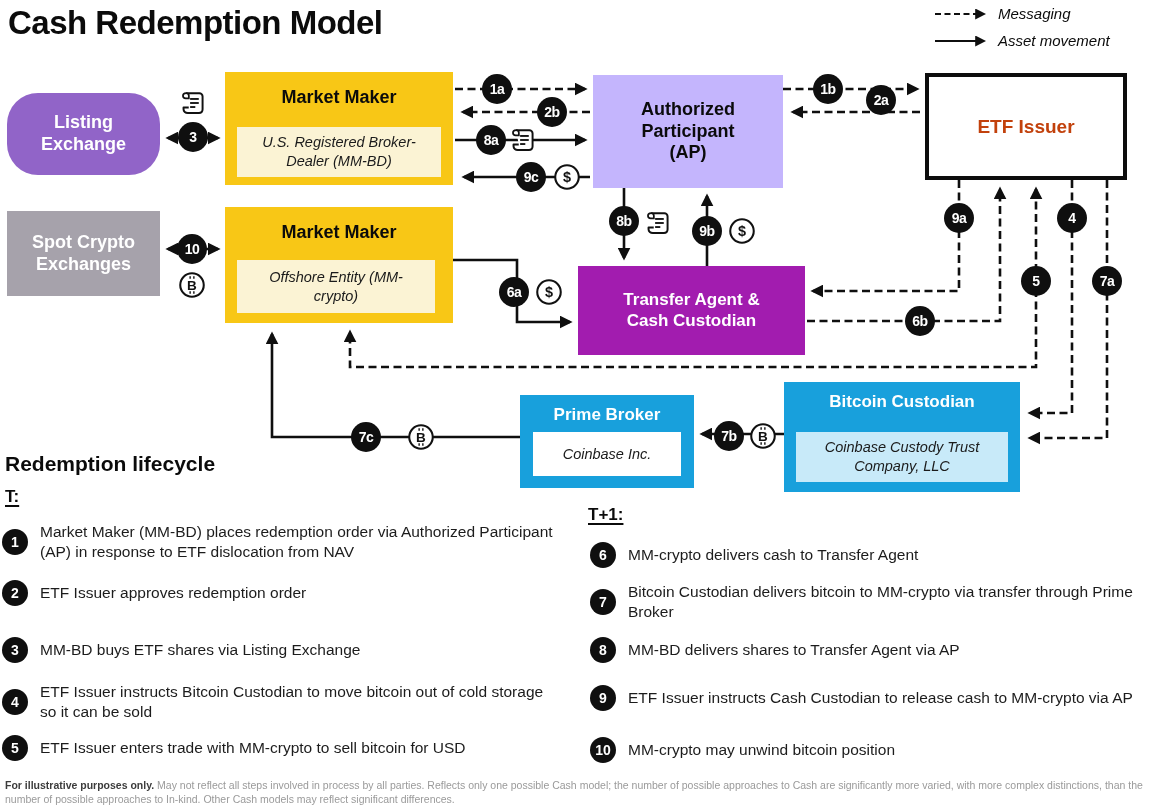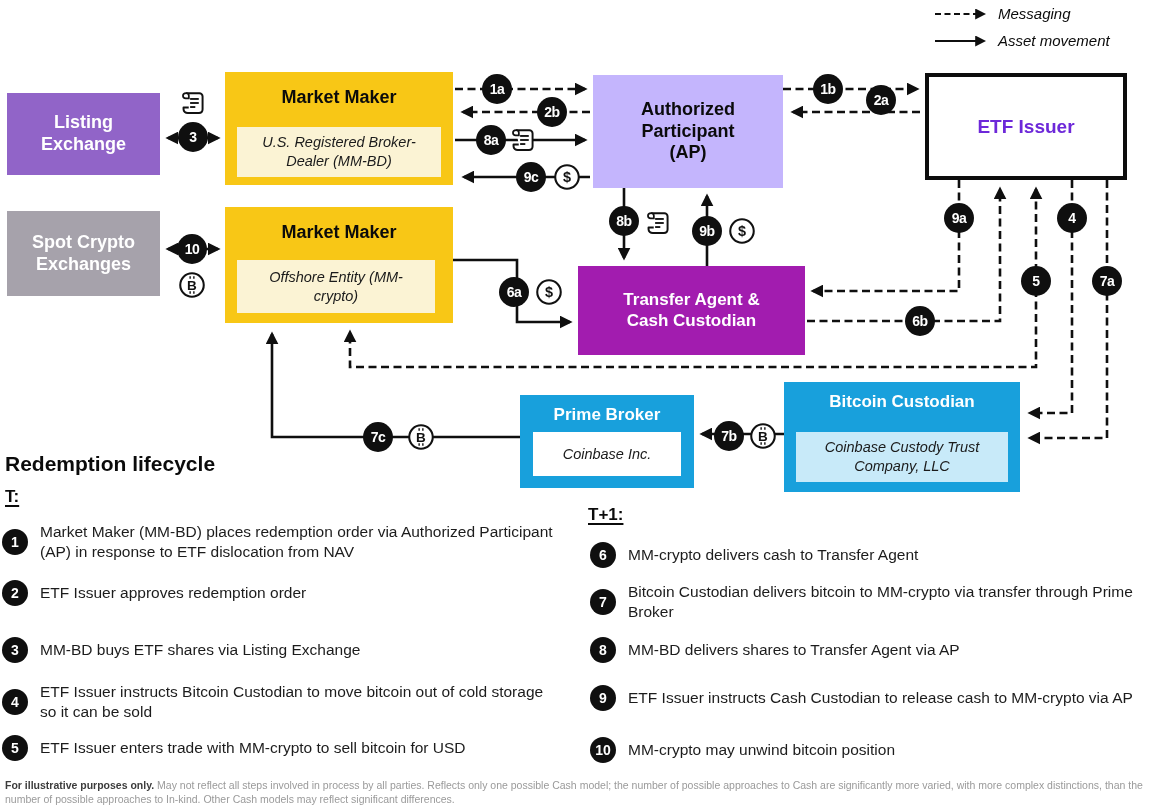--- a/index.html
+++ b/index.html
@@ -8,33 +8,33 @@
   .wires{position:absolute;left:0;top:0;z-index:1;}
   .title{position:absolute;left:8px;top:4px;font-size:33px;font-weight:bold;letter-spacing:-0.5px;
          color:#0b0b0b;z-index:4;margin:0;}
   
   .legend-label{position:absolute;font-size:15px;font-style:italic;color:#0b0b0b;z-index:4;}
   
   .box{position:absolute;box-sizing:border-box;z-index:2;}
   .hdr{font-weight:bold;text-align:center;line-height:1.22;}
   .inner{position:absolute;background:#FBF3D4;display:flex;align-items:center;justify-content:center;
          text-align:center;font-style:italic;font-size:14.5px;color:#1b1b1b;line-height:1.28;}
-  .b-listing{left:7px;top:93px;width:153px;height:82px;background:#9164C8;display:flex;align-items:center;justify-content:center;}
+  .b-listing{left:7px;top:93px;width:153px;height:82px;background:#9164C8;display:flex;align-items:center;justify-content:center;border-radius:31px;}
   .b-listing .hdr,.b-spot .hdr{color:#fff;font-size:18px;width:120px;}
   .b-spot{left:7px;top:211px;width:153px;height:85px;background:#A6A2AB;display:flex;align-items:center;justify-content:center;}
   .b-mmbd{left:225px;top:72px;width:228px;height:113px;background:#F8C716;}
   .b-mmbd .hdr,.b-mmcrypto .hdr{color:#0b0b0b;font-size:18px;margin-top:15px;}
   .b-mmbd .inner{left:12px;top:55px;width:204px;height:50px;}
   .b-mmcrypto{left:225px;top:207px;width:228px;height:116px;background:#F8C716;}
   .b-mmcrypto .inner{left:12px;top:53px;width:198px;height:53px;}
   .b-ap{left:593px;top:75px;width:190px;height:113px;background:#c4b5fd;display:flex;align-items:center;justify-content:center;}
   .b-ap .hdr{color:#0b0b0b;font-size:18px;width:130px;}
   .b-etf{left:925px;top:73px;width:202px;height:107px;background:#fff;border:4px solid #0d0d0d;
          display:flex;align-items:center;justify-content:center;}
-  .b-etf .hdr{font-size:19px;color:#6d28d9;}
+  .b-etf .hdr{font-size:19px;color:#c2410c;}
   .b-ta{left:578px;top:266px;width:227px;height:89px;background:#a21caf;display:flex;align-items:center;justify-content:center;}
   .b-ta .hdr{color:#fff;font-size:17px;width:175px;}
   .b-pb{left:520px;top:395px;width:174px;height:93px;background:#18A0DC;}
   .b-pb .hdr,.b-bc .hdr{color:#fff;font-size:17px;margin-top:10px;}
   .b-pb .inner{left:13px;top:37px;width:148px;height:44px;background:#ffffff;}
   .b-bc{left:784px;top:382px;width:236px;height:110px;background:#18A0DC;}
   .b-bc .inner{left:12px;top:50px;width:212px;height:50px;background:#C8EAF9;}
   
   .badge{position:absolute;width:30px;height:30px;margin-left:-15px;margin-top:-15px;background:#0f0f0f;
          color:#fff;border-radius:50%;display:flex;align-items:center;justify-content:center;
@@ -57,20 +57,21 @@
   
   .foot{position:absolute;left:5px;top:778px;width:1140px;font-size:10.5px;line-height:1.35;
         color:#9a9a9a;z-index:4;margin:0;}
   .foot strong{color:#3c3c3c;}
 </style>
 </head>
 <body>
 
 <div class="canvas">
 
+  <h1 class="title">Cash Redemption Model</h1>
 
   <svg class="wires" width="1149" height="811" viewBox="0 0 1149 811">
     <defs>
       <marker id="ah" viewBox="0 0 10 10" refX="8" refY="5" markerWidth="5" markerHeight="5" orient="auto" markerUnits="strokeWidth">
         <path d="M0,0 L10,5 L0,10 Z" fill="#0f0f0f"></path>
       </marker>
       <marker id="ahr" viewBox="0 0 10 10" refX="8" refY="5" markerWidth="5" markerHeight="5" orient="auto-start-reverse" markerUnits="strokeWidth">
         <path d="M0,0 L10,5 L0,10 Z" fill="#0f0f0f"></path>
       </marker>
     </defs>
@@ -160,21 +161,21 @@
   <div class="badge" style="left:192px;top:249px;">10</div>
   <div class="badge" style="left:624px;top:221px;">8b</div>
   <div class="badge" style="left:707px;top:231px;">9b</div>
   <div class="badge" style="left:514px;top:292px;">6a</div>
   <div class="badge" style="left:959px;top:218px;">9a</div>
   <div class="badge" style="left:920px;top:321px;">6b</div>
   <div class="badge" style="left:1036px;top:281px;">5</div>
   <div class="badge" style="left:1072px;top:218px;">4</div>
   <div class="badge" style="left:1107px;top:281px;">7a</div>
   <div class="badge" style="left:729px;top:436px;">7b</div>
-  <div class="badge" style="left:378px;top:437px;">7c</div>
+  <div class="badge" style="left:366px;top:437px;">7c</div>
 
   <svg class="scrollicon" style="left:193px;top:103px;" viewBox="0 0 26 26">
     <path d="M7 4.5 H18.5 a2.8 2.8 0 0 1 2.8 2.8 V18.5 c0 2.2-1.6 3.2-3.2 3.2 H8.5 c-2.1 0-3.7-1.3-3.7-3.2 v-1.6 h4.5" fill="#fff" stroke="#111" stroke-width="1.7" stroke-linejoin="round"></path>
     <path d="M7 4.5 c-1.7 0-2.7 1-2.7 2.3 0 1.3 1 2.2 2.4 2.2 h2.7 V6.8 c0-1.3-1-2.3-2.4-2.3 z" fill="#fff" stroke="#111" stroke-width="1.5"></path>
     <line x1="10.5" y1="9.5" x2="18" y2="9.5" stroke="#111" stroke-width="1.6"></line>
     <line x1="10.5" y1="13" x2="18" y2="13" stroke="#111" stroke-width="1.6"></line>
     <line x1="10.5" y1="16.5" x2="15" y2="16.5" stroke="#111" stroke-width="1.6"></line>
   </svg>
   <svg class="scrollicon" style="left:523px;top:140px;" viewBox="0 0 26 26">
     <path d="M7 4.5 H18.5 a2.8 2.8 0 0 1 2.8 2.8 V18.5 c0 2.2-1.6 3.2-3.2 3.2 H8.5 c-2.1 0-3.7-1.3-3.7-3.2 v-1.6 h4.5" fill="#fff" stroke="#111" stroke-width="1.7" stroke-linejoin="round"></path>

